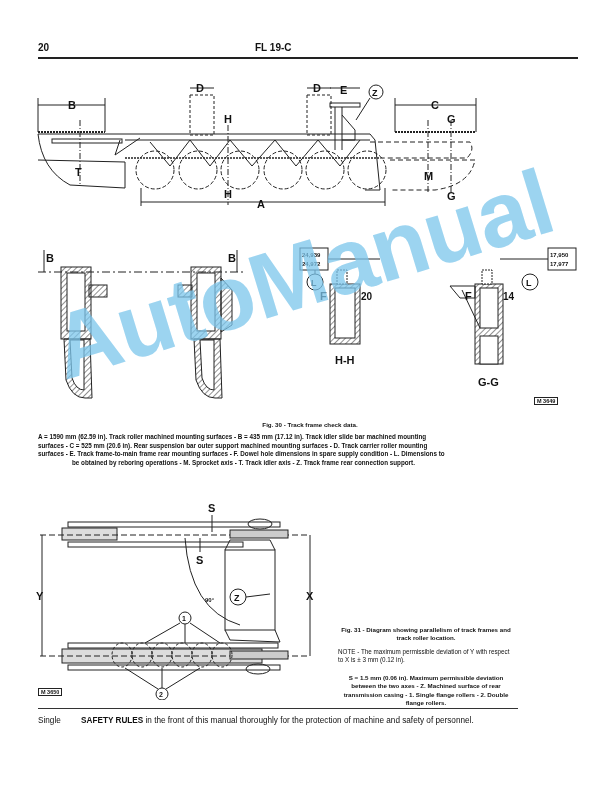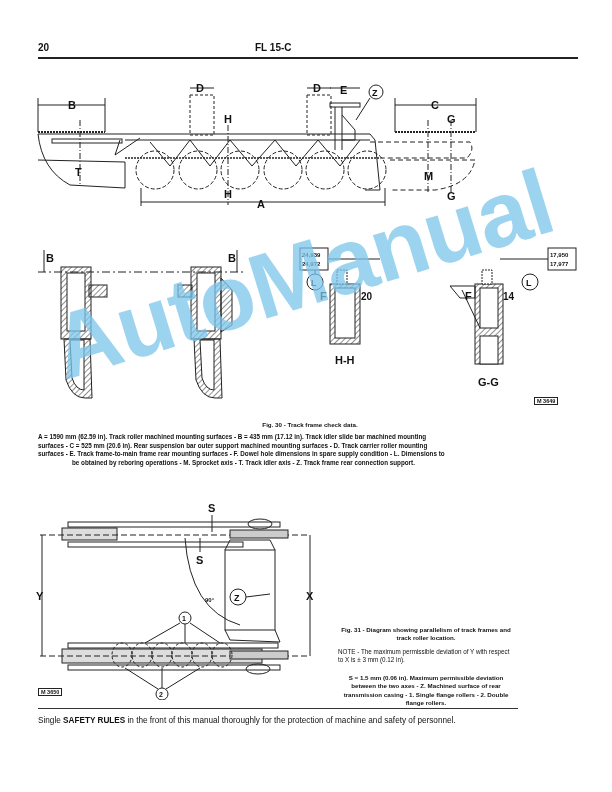--- a/index.html
+++ b/index.html
@@ -10,31 +10,31 @@
   .hdr-title { left:255px; top:42px; font-size:10px; font-weight:bold; }
   .hdr-rule { left:38px; top:57px; width:540px; height:1.5px; background:#222; }
   .fig-cap { font-size:6.2px; font-weight:bold; text-align:center; }
   .legend { font-size:6.3px; line-height:8.6px; text-align:justify; font-weight:bold; }
   .legend .indent { padding-left:34px; display:block; text-align:left; }
   .fig31-cap { left:338px; top:626px; width:176px; font-size:6.2px; font-weight:bold; text-align:center; line-height:8.4px; }
   .fig31-note { left:338px; top:648px; width:176px; font-size:6.3px; line-height:8.4px; }
   .fig31-legend { left:338px; top:674px; width:176px; font-size:6.2px; line-height:8.4px; text-align:center; font-weight:bold;}
   .foot-rule { left:38px; top:708px; width:480px; height:1.2px; background:#333; }
   .footer { left:38px; top:716px; font-size:8.2px; white-space:nowrap; }
-  .footer b { font-weight:bold; }
+  .footer b { font-weight:bold;margin-left:18px; }
   .tag { font-size:5.5px; font-weight:bold; border:1px solid #222; padding:0 2px; background:#fff; }
   .wm { left:40px; top:300px; font-size:92px; color:#7cc6ec; opacity:0.75; font-weight:bold;
         transform:rotate(-17deg); transform-origin:left top; white-space:nowrap; letter-spacing:-1px; }
   svg text { font-family:"Liberation Sans", sans-serif; font-weight:bold; }
 </style>
 </head>
 <body>
 
 <div class="abs hdr-num">20</div>
-<div class="abs hdr-title">FL 15-C</div>
+<div class="abs hdr-title">FL 19-C</div>
 <div class="abs hdr-rule"></div>
 
 <svg class="abs" style="left:30px;top:80px" width="560" height="130">
   <g stroke="#222" fill="none" stroke-width="1">
 
     <line x1="8" y1="25" x2="75" y2="25"></line>
       <line x1="8" y1="18" x2="8" y2="52"></line>
       <line x1="75" y1="18" x2="75" y2="52"></line>
 
     <line x1="8" y1="52" x2="75" y2="52" stroke-width="2" stroke-dasharray="2 1"></line>

